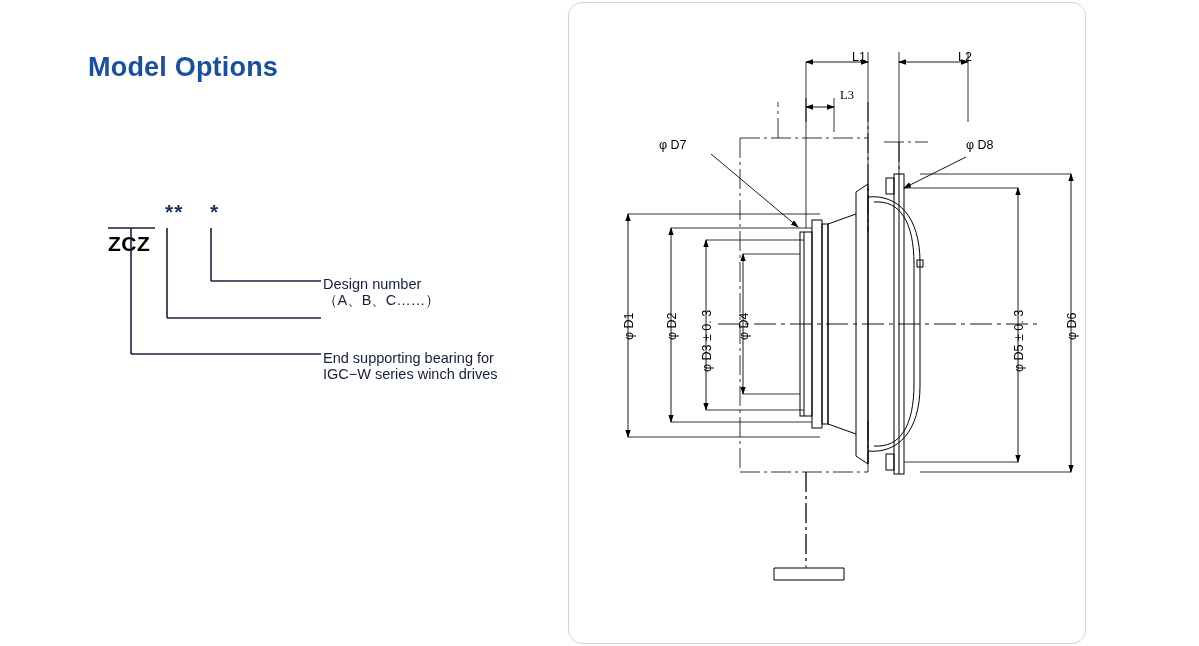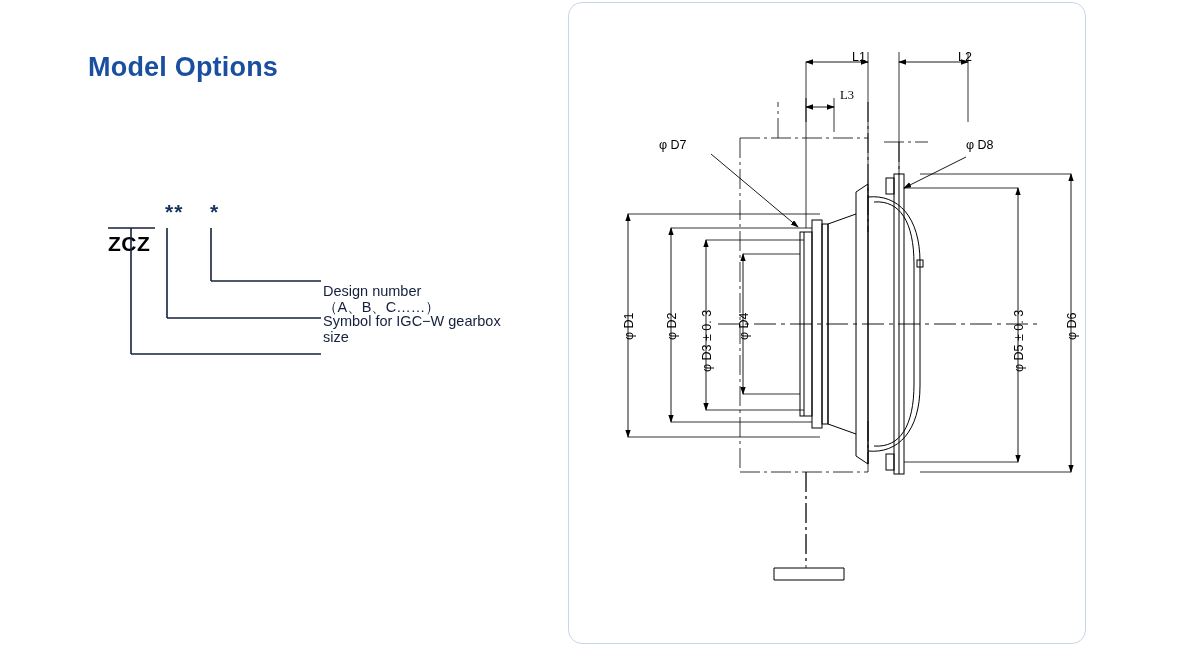--- a/index.html
+++ b/index.html
@@ -68,21 +68,21 @@
   }
 
   .legend-text {
     position: absolute;
     font-size: 14.5px;
     line-height: 15.5px;
     color: #14203c;
     font-family: "Liberation Sans", sans-serif;
     white-space: pre;
   }
-  #legend-1 { left: 323px; top: 284px; }
+  #legend-1 { left: 323px; top: 277px; }
   #legend-2 { left: 323px; top: 314px; }
   #legend-3 { left: 323px; top: 351px; }
 
   .leader-svg {
     position: absolute;
     left: 0;
     top: 0;
     width: 1199px;
     height: 646px;
     pointer-events: none;
@@ -143,22 +143,22 @@
       <line x1="167" y1="228" x2="167" y2="318"></line>
       <line x1="167" y1="318" x2="321" y2="318"></line>
 
       <line x1="211" y1="228" x2="211" y2="281"></line>
       <line x1="211" y1="281" x2="321" y2="281"></line>
     </g>
   </svg>
 
   <div class="legend-text" id="legend-1">Design number
 （A、B、C……）</div>
-  <div class="legend-text" id="legend-2">Symbol for IGC−W gearbox
-size</div>
+  <div class="legend-text" id="legend-3">End supporting bearing for
+IGC−W series winch drives</div>
 
   <div id="drawing-panel"></div>
 
   <svg id="drawing-svg" viewBox="0 0 518 642">
     <defs>
       <marker id="arrowEnd" markerWidth="9" markerHeight="9" refX="8" refY="3" orient="auto" markerUnits="strokeWidth">
         <path d="M0,0 L9,3 L0,6 z" fill="#000"></path>
       </marker>
       <marker id="arrowStart" markerWidth="9" markerHeight="9" refX="1" refY="3" orient="auto" markerUnits="strokeWidth">
         <path d="M9,0 L0,3 L9,6 z" fill="#000"></path>

